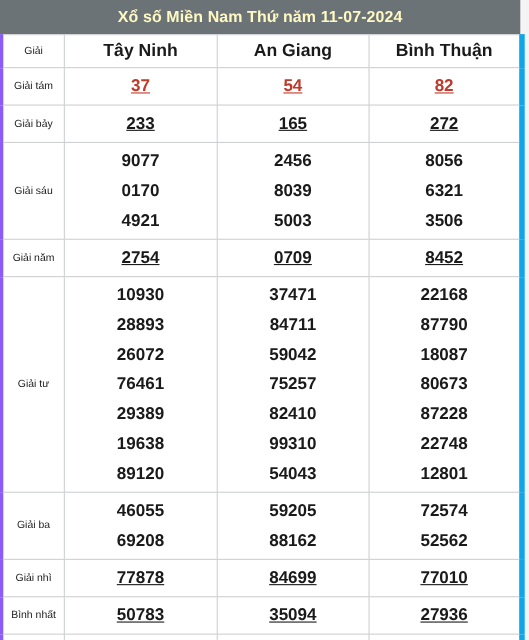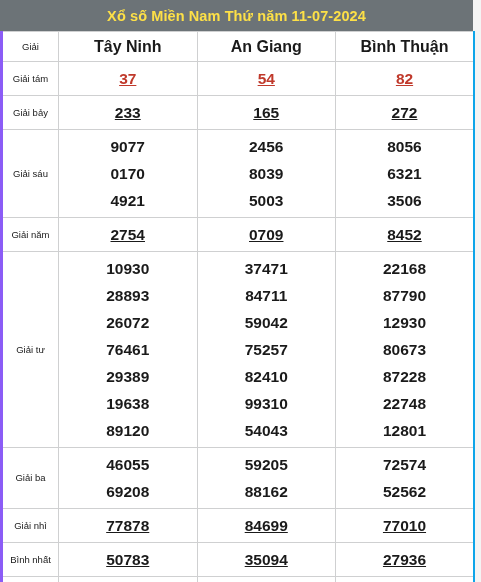--- a/index.html
+++ b/index.html
@@ -25,21 +25,21 @@
     top: 0;
     width: 473px;
     background: #ffffff;
     border-bottom: 7px solid #8a4a12;
   }
 
   
   .title-bar {
     height: 31px;
     background: #6c7377;
-    color: #fde047;
+    color: #fef9c3;
     font-size: 14.5px;
     font-weight: bold;
     display: flex;
     align-items: center;
     justify-content: center;
     letter-spacing: 0.1px;
   }
 
   
   table.lottery {
@@ -48,21 +48,21 @@
     table-layout: fixed;
   }
 
   table.lottery td {
     border: 1px solid #cfd0d1;
     text-align: center;
     vertical-align: middle;
     color: #1a1a1a;
   }
   table.lottery tr td:first-child { border-left: 3px solid #8b5cf6; }
-  table.lottery tr td:last-child  { border-right: 2px solid #0ea5e9; }
+  table.lottery tr td:last-child  { border-right: 5px solid #0ea5e9; }
 
   
   .col-label { width: 57px; }
   .col-prov  { width: 138.5px; }
 
   td.prize-label {
     font-size: 9.5px;
     font-weight: normal;
     color: #222;
     line-height: 1.2;
@@ -187,21 +187,21 @@
               <span class="n">84711</span>
               <span class="n">59042</span>
               <span class="n">75257</span>
               <span class="n">82410</span>
               <span class="n">99310</span>
               <span class="n">54043</span>
             </td>
             <td class="nums">
               <span class="n">22168</span>
               <span class="n">87790</span>
-              <span class="n">12930</span>
+              <span class="n">18087</span>
               <span class="n">80673</span>
               <span class="n">87228</span>
               <span class="n">22748</span>
               <span class="n">12801</span>
             </td>
           </tr>
           <tr>
             <td class="prize-label">Giải ba</td>
             <td class="nums">
               <span class="n">46055</span>

